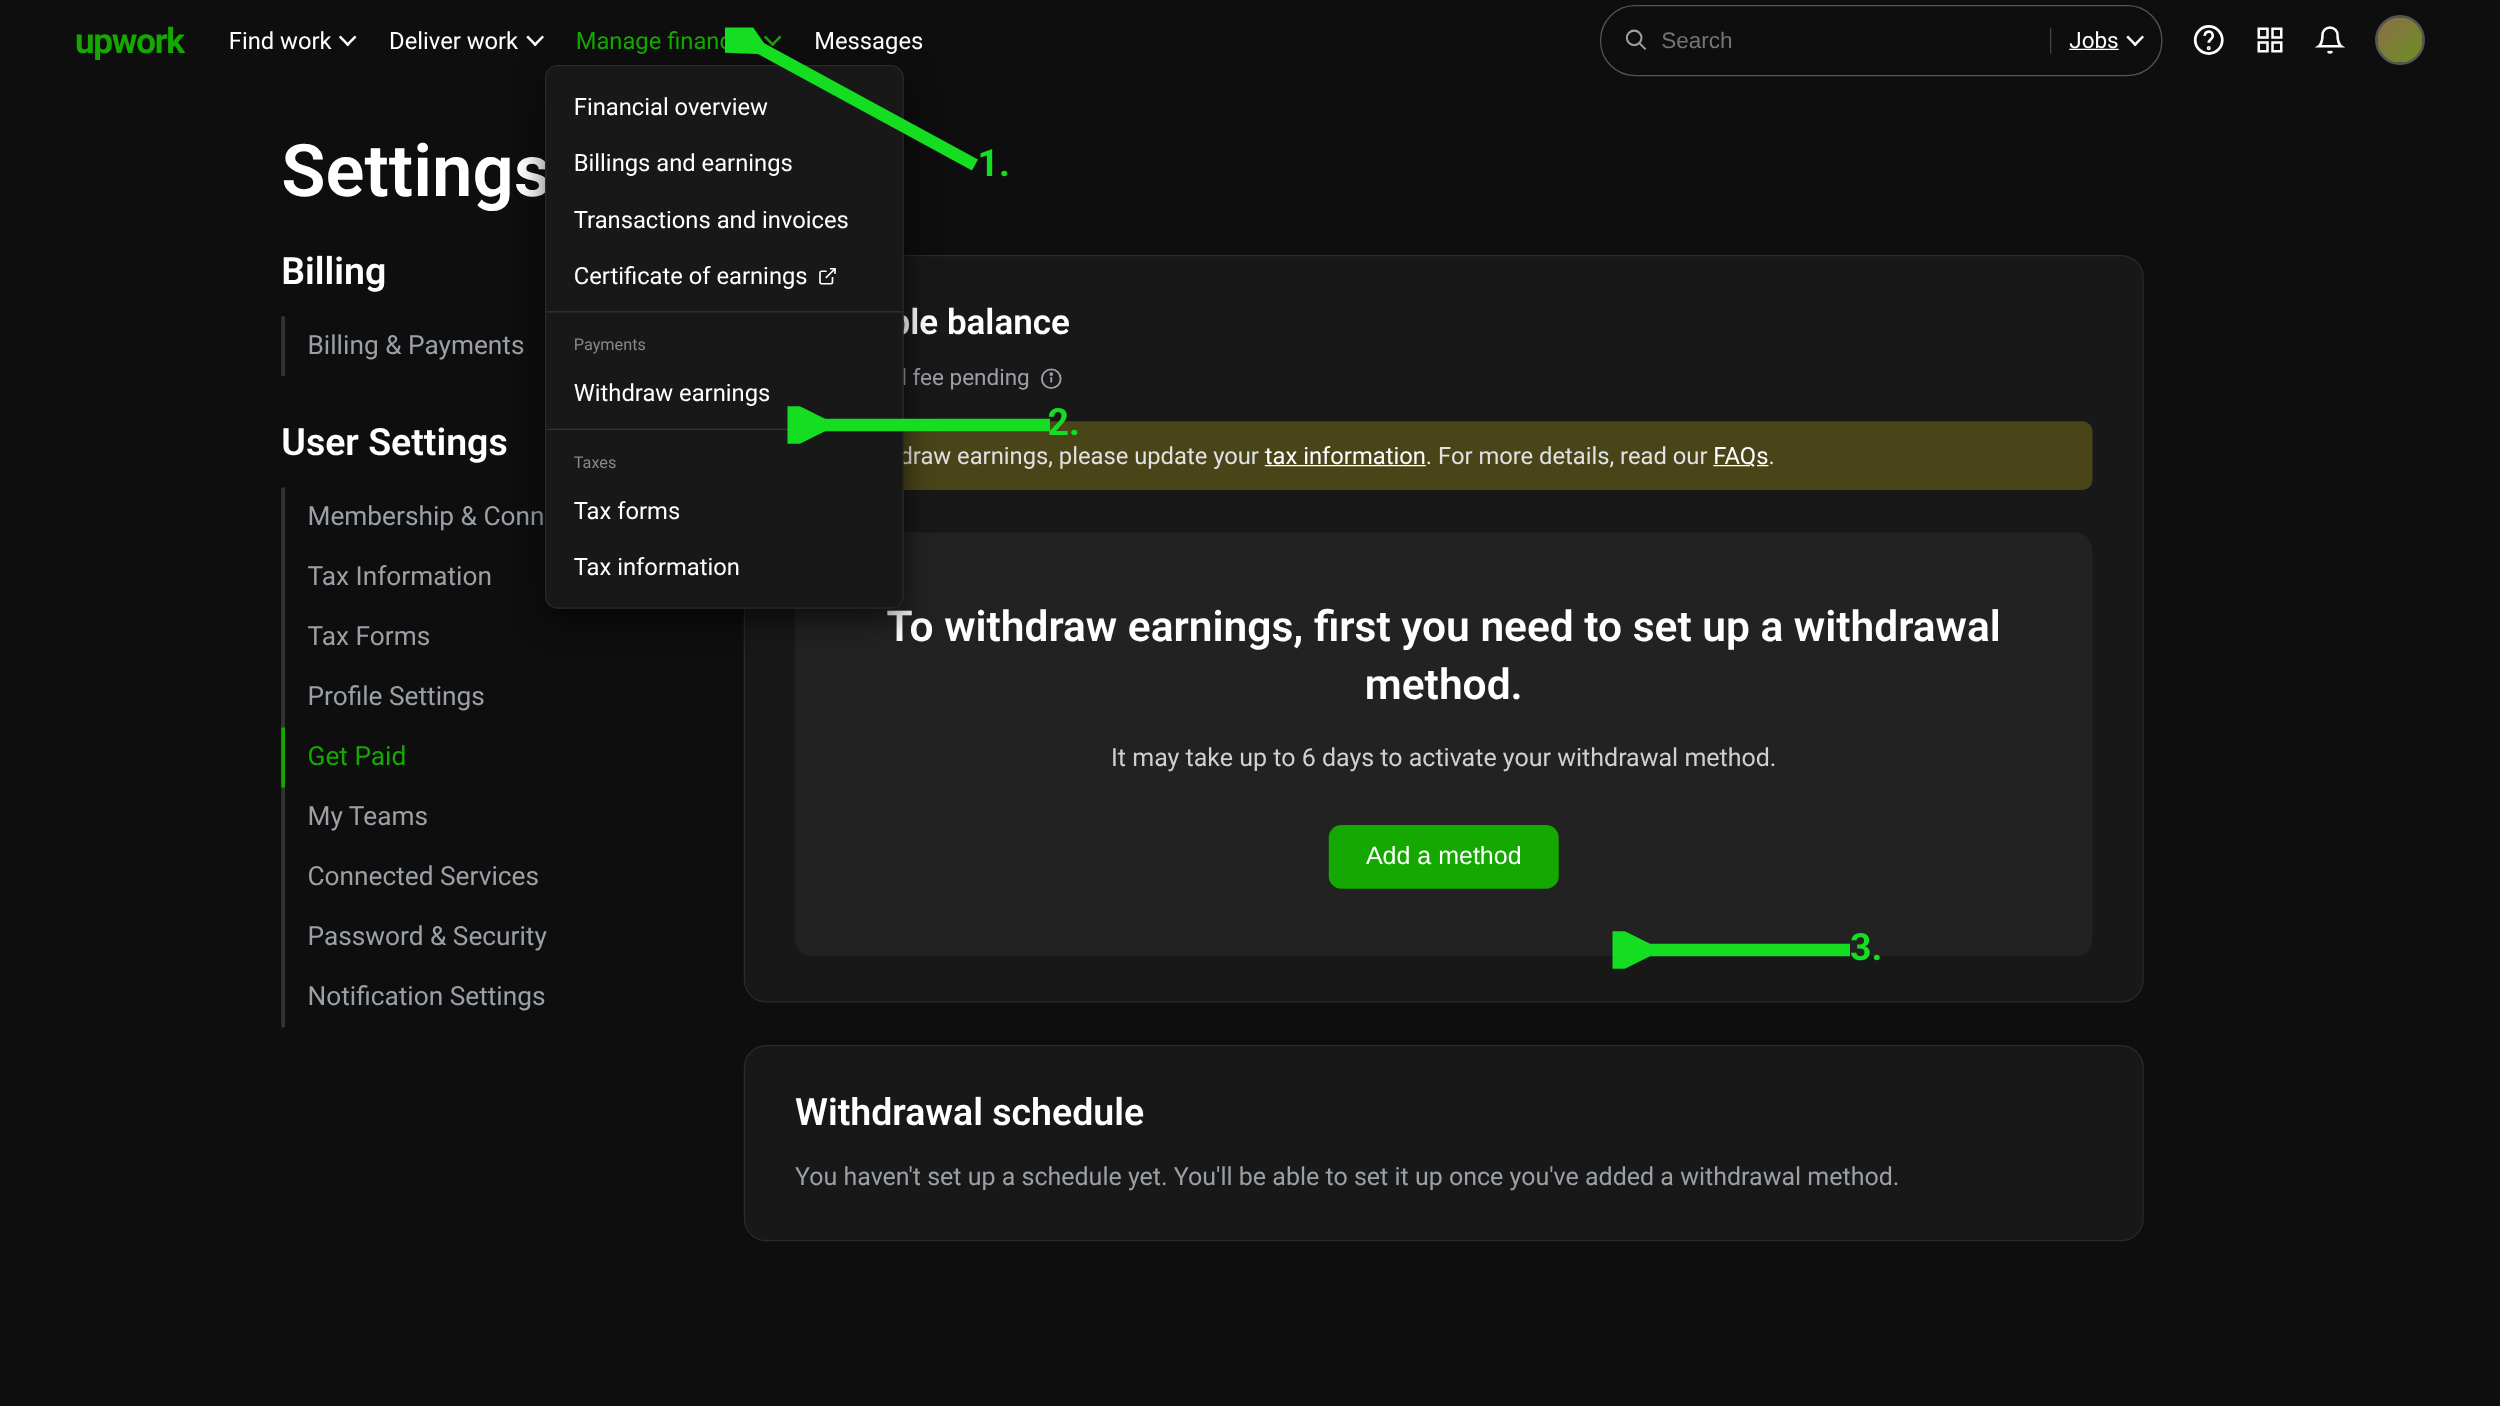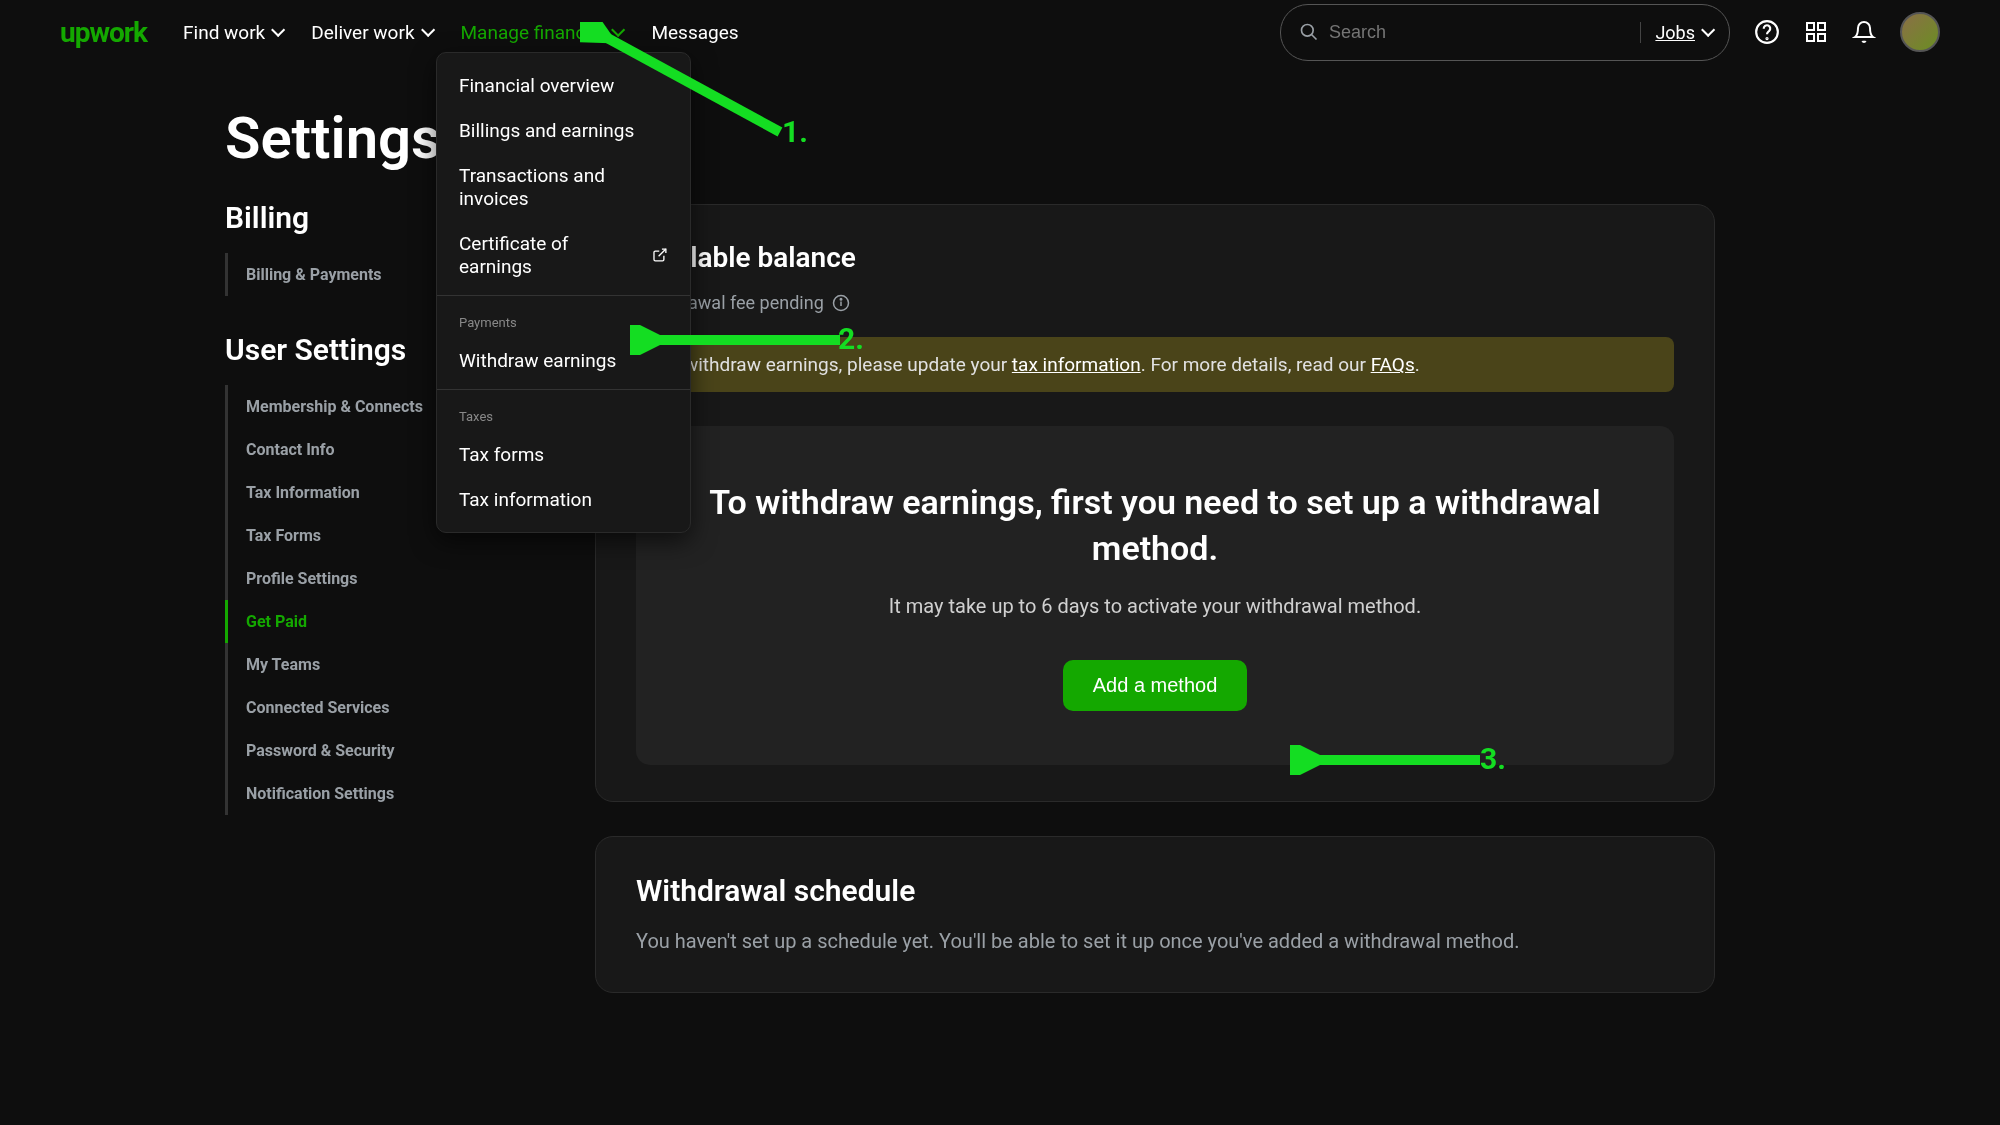--- a/index.html
+++ b/index.html
@@ -90,21 +90,21 @@
       height: 40px;
       border-radius: 50%;
       background: linear-gradient(135deg, #8b6f47, #6b8e23);
       border: 2px solid #555;
     }
     
     .dropdown {
       position: absolute;
       top: 52px;
       left: 436px;
-      width: 255px;
+      width: 287px;
       background: #181818;
       border: 1px solid #2a2a2a;
       border-radius: 10px;
       z-index: 100;
       padding: 10px 0;
       box-shadow: 0 8px 24px rgba(0,0,0,0.6);
     }
     .dropdown-item {
       padding: 11px 22px;
       color: #fff;
@@ -140,25 +140,24 @@
       font-weight: 600;
       margin-bottom: 18px;
     }
     .sidebar-list {
       border-left: 3px solid #333;
       margin-bottom: 36px;
     }
     .sidebar-item {
       padding: 12px 0 12px 18px;
       color: #9aa0a6;
-      font-size: 16px;
+      font-size: 21px;
       cursor: pointer;
       margin-left: -3px;
       border-left: 3px solid transparent;
-      font-weight: bold;
     }
     .sidebar-item.active {
       color: #14a800;
       border-left-color: #14a800;
     }
     
     .content { flex: 1; max-width: 1120px; padding-top: 100px;}
     .card {
       background: #181818;
       border: 1px solid #2a2a2a;
@@ -322,21 +321,20 @@
 <div class="main">
   <div class="sidebar">
     <h1 class="page-title">Settings</h1>
     <h2 class="section-title">Billing</h2>
     <div class="sidebar-list">
       <div class="sidebar-item">Billing &amp; Payments</div>
     </div>
     <h2 class="section-title">User Settings</h2>
     <div class="sidebar-list">
       <div class="sidebar-item">Membership &amp; Connects</div>
-      <div class="sidebar-item">Contact Info</div>
       <div class="sidebar-item">Tax Information</div>
       <div class="sidebar-item">Tax Forms</div>
       <div class="sidebar-item">Profile Settings</div>
       <div class="sidebar-item active">Get Paid</div>
       <div class="sidebar-item">My Teams</div>
       <div class="sidebar-item">Connected Services</div>
       <div class="sidebar-item">Password &amp; Security</div>
       <div class="sidebar-item">Notification Settings</div>
     </div>
   </div>

